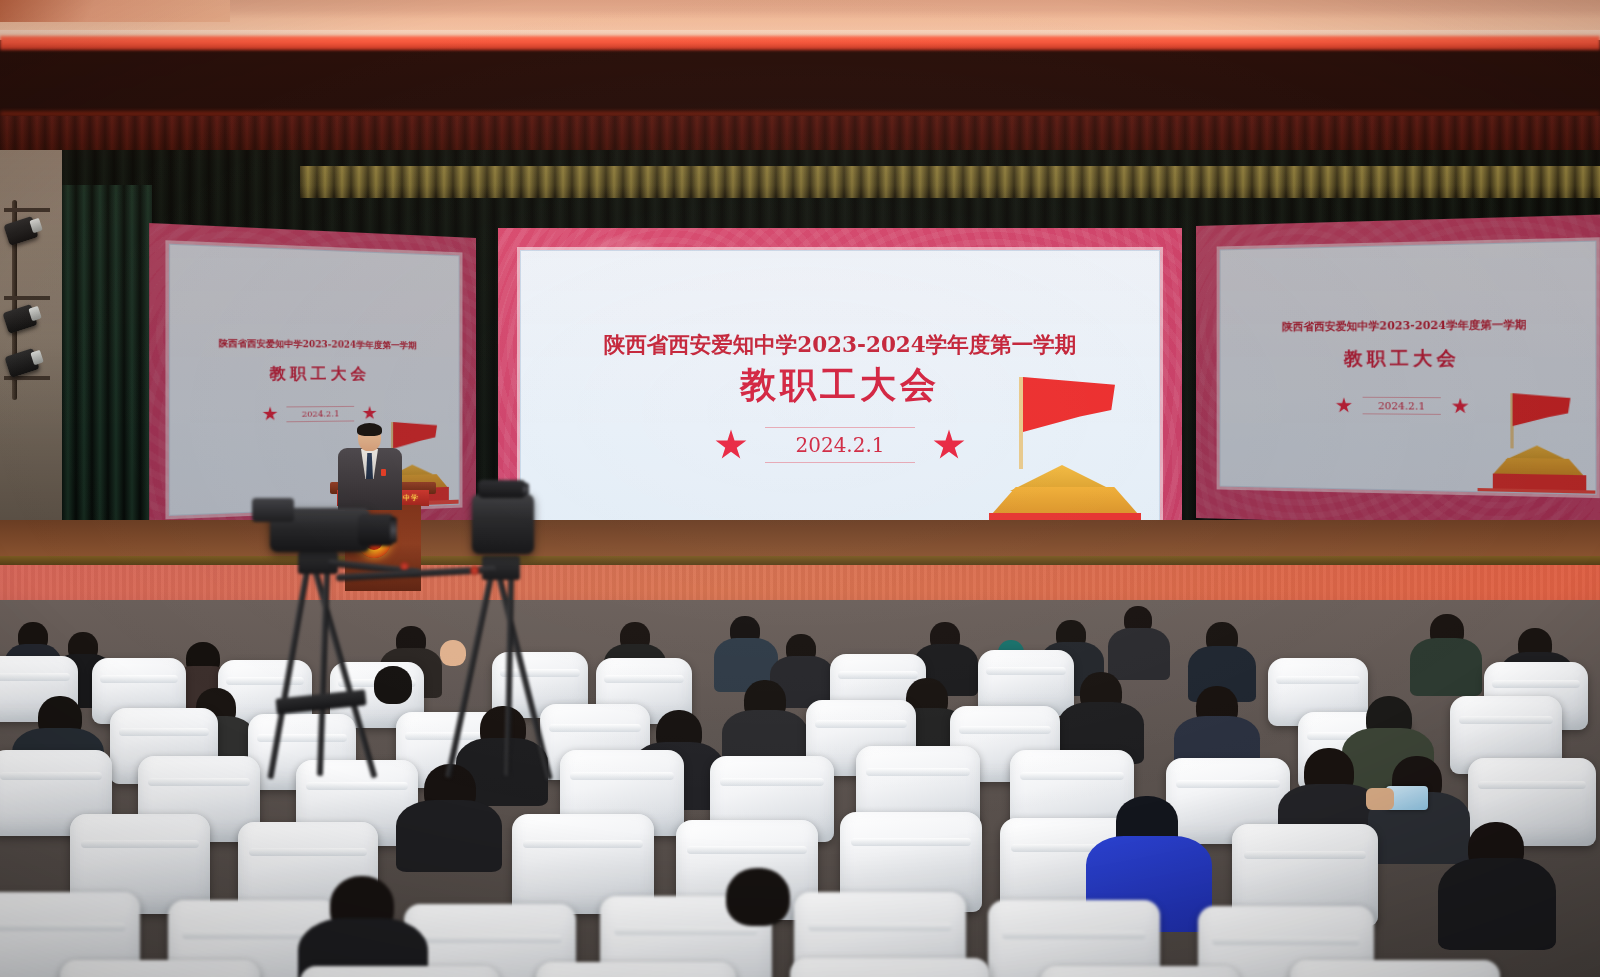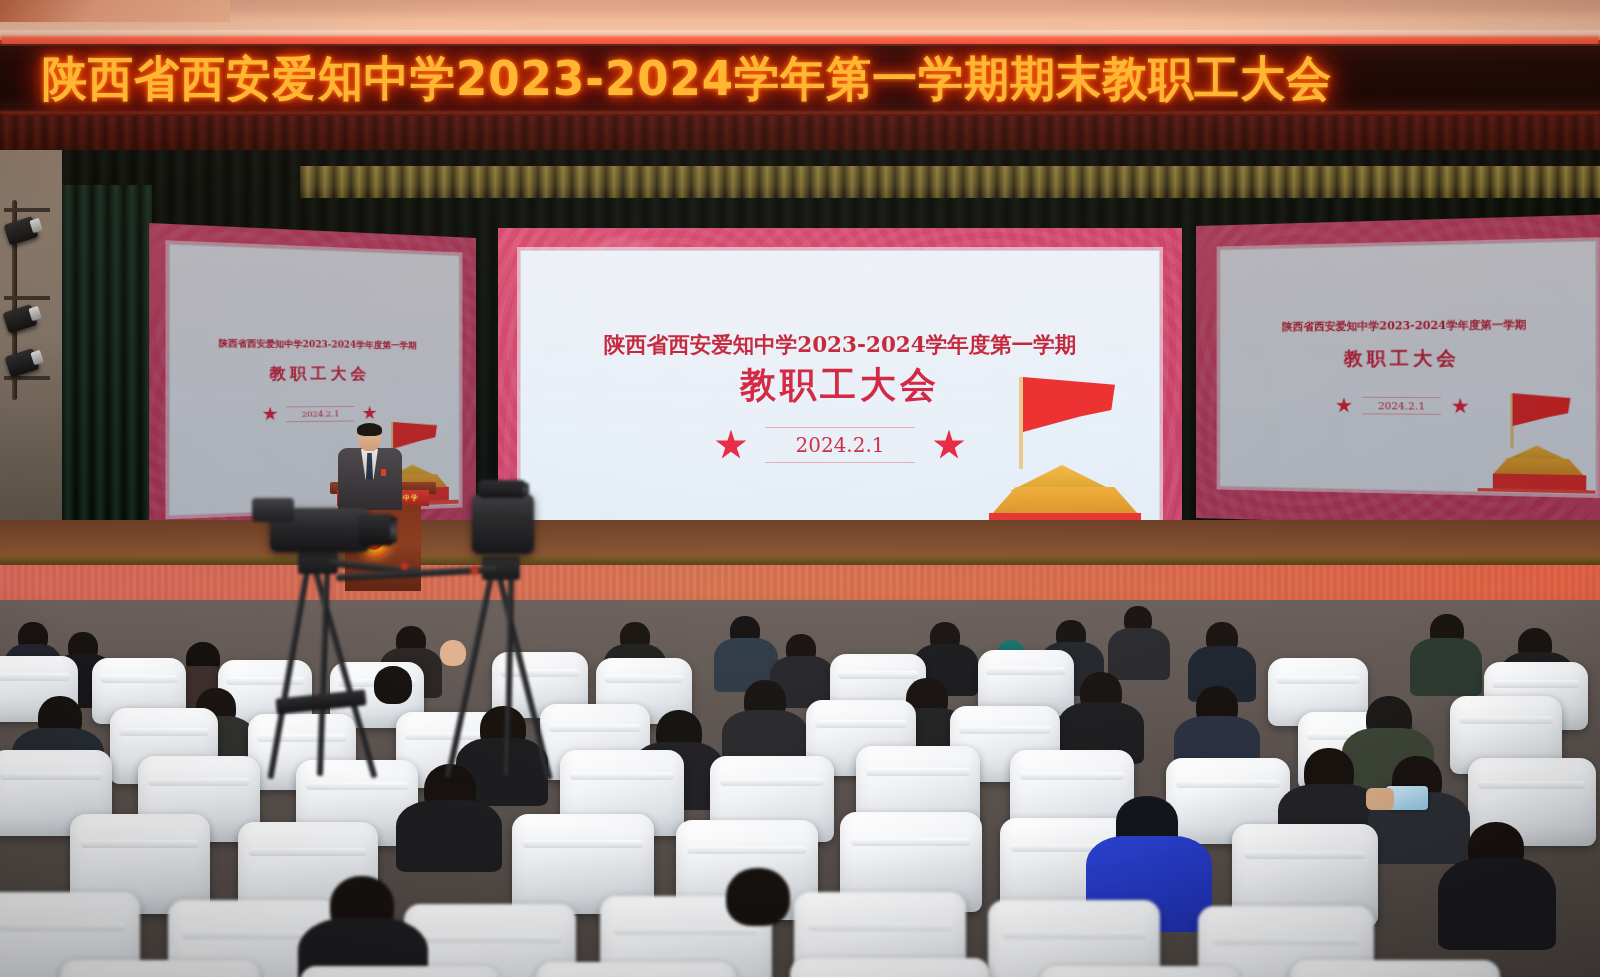--- a/index.html
+++ b/index.html
@@ -409,23 +409,20 @@
 </head>
 <body>
 
 <div id="scene">
 
   <div class="ceiling"></div>
   <div class="ceiling-corner"></div>
   <div class="ceiling-lip"></div>
   <div class="ceiling-glow"></div>
 
-  <div class="led-banner">
-    <div class="led-text">陕西省西安爱知中学2023-2024学年第一学期期末教职工大会</div>
-  </div>
   <div class="banner-underglow"></div>
 
   <div class="prosc-top"></div>
   <div class="curtain-dark"></div>
   <div class="valance-gold"></div>
   <div class="curtain-green-l"></div>
 
   <div class="wall-left"></div>
   <div class="wall-left-dim"></div>
   <div class="truss">

